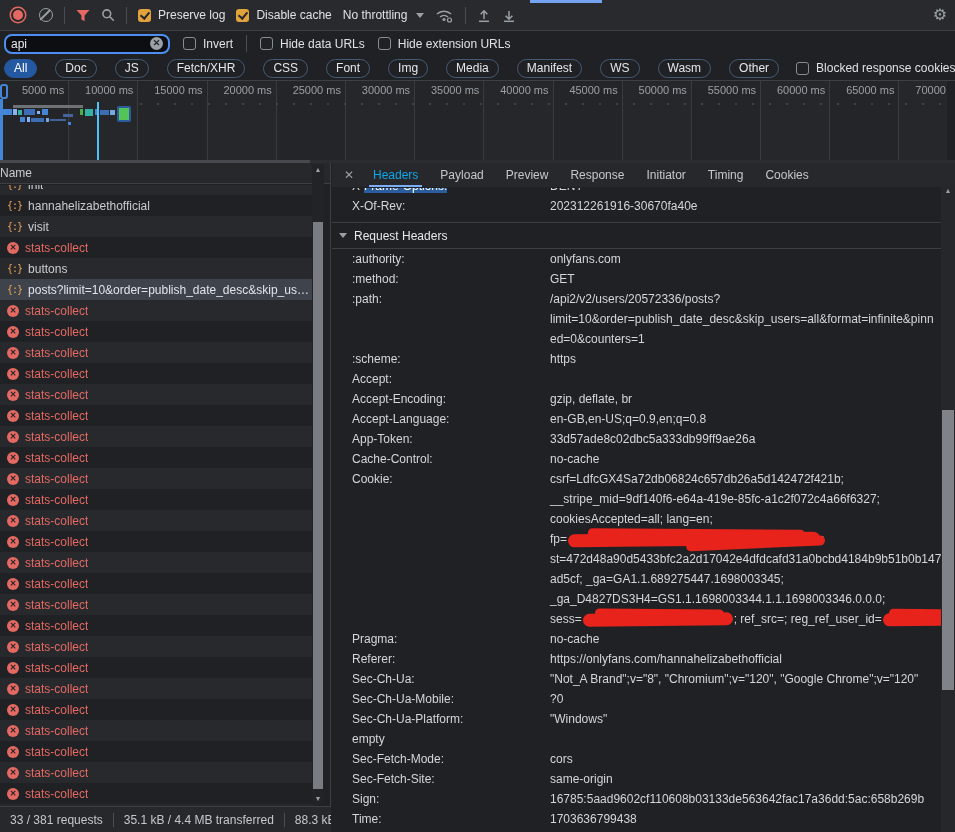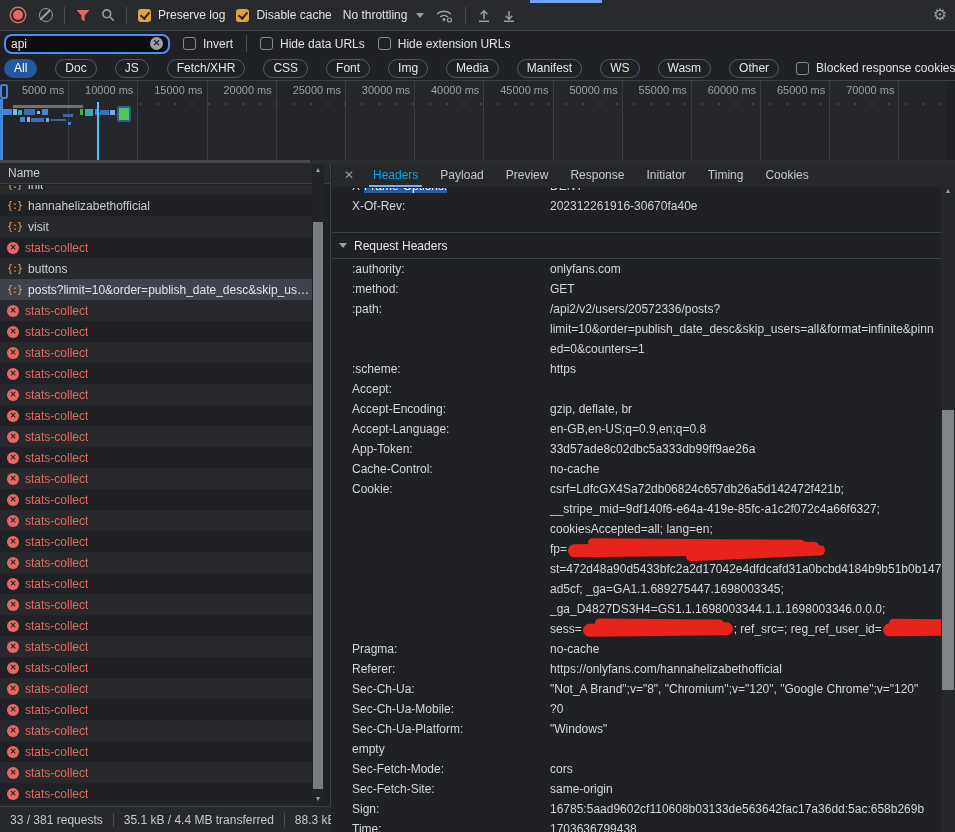--- a/index.html
+++ b/index.html
@@ -65,21 +65,21 @@
   .ov-handle-line{position:absolute;left:0;top:18px;width:3px;height:61px;background:#4585d6}
   .ov-handle-tab{position:absolute;left:0;top:3px;width:8px;height:15px;background:#202124;
     border:2px solid #4585d6;border-radius:3px}
   .ov-strip{position:absolute;top:160px;left:0;right:0;height:3px;background:#2b2d30;z-index:2}
   .ov-strip-thumb{position:absolute;left:0;top:0;width:310px;height:3px;background:#47494e}
 
   
   .main{position:absolute;top:163px;left:0;right:0;bottom:0}
   .left-pane{position:absolute;left:0;top:0;bottom:0;width:331px;border-right:1px solid #3c4043;background:#202124}
   .name-header{height:21px;line-height:21px;background:#26282b;border-bottom:1px solid #3c4043;
-    padding-left:8px;color:#c9ccd1}
+    padding-left:0;color:#c9ccd1}
   .rows-clip{position:absolute;top:22px;left:0;width:314px;bottom:26px;overflow:hidden}
   .rows-list{margin-top:-11px}
   .req{height:21px;display:flex;align-items:center;gap:6px;padding-left:7px;white-space:nowrap;color:#c9ccd1}
   .req.light{background:#28292d}
   .req.selected{background:#3e434c;color:#e2e4e8}
   .req.error{color:#e46962}
   .req .txt{overflow:hidden;text-overflow:ellipsis}
   .fico{color:#e8a157;font-size:10px;font-family:"DejaVu Sans Mono",monospace;letter-spacing:-1px;flex:none}
   .eico{width:12px;height:12px;border-radius:50%;background:#e46962;color:#24262a;font-size:8px;
     font-weight:bold;display:flex;align-items:center;justify-content:center;flex:none}
@@ -109,21 +109,21 @@
   .dtab.active{color:#0ea5e9}
   .dtab.active::after{content:"";position:absolute;left:7px;right:7px;bottom:0;height:2.5px;background:#7cacf8}
 
   .hdr-clip{position:absolute;top:25px;left:0;right:14px;bottom:0;overflow:hidden}
   .hdr-list{margin-top:-12px}
   .hrow{display:flex;padding-left:20px;line-height:20px;min-height:20px}
   .hkey{width:198px;flex:none;color:#d3d6da}
   .hval{color:#d3d6da;width:calc(100% - 198px)}
   .hline{min-height:20px;line-height:20px;white-space:nowrap}
   .hl{background:#2a5c9e;color:#fff}
-  .hsec{height:27px;margin-top:16px;border-top:1px solid #3c4043;border-bottom:1px solid #3c4043;
+  .hsec{height:27px;margin-top:6px;border-top:1px solid #3c4043;border-bottom:1px solid #3c4043;
     display:flex;align-items:center;gap:7px;padding-left:7px;color:#e6e8eb}
   .tri{width:0;height:0;border-left:4.5px solid transparent;border-right:4.5px solid transparent;
     border-top:5.5px solid #9aa0a6}
   .redact{display:inline-block;height:13px;background:#e8231c;border-radius:7px;vertical-align:middle;
     position:relative;transform:rotate(-0.6deg);margin:0 1px}
   .redact::after{content:"";position:absolute;left:8%;top:-4px;width:86%;height:9px;background:#e8231c;
     border-radius:6px;transform:rotate(1deg)}
   .redact.large::before{content:"";position:absolute;right:-5px;bottom:-3px;width:55%;height:10px;
     background:#e8231c;border-radius:6px;transform:rotate(-2deg)}
 </style>
@@ -242,20 +242,21 @@
 </div>
 
 <div class="overview">
   <div class="ov-cols" id="ov-cols">
       <div class="ov-col"><span class="ov-lab">5000 ms</span></div>
       <div class="ov-col ov-col-alt"><span class="ov-lab">10000 ms</span></div>
       <div class="ov-col"><span class="ov-lab">15000 ms</span></div>
       <div class="ov-col ov-col-alt"><span class="ov-lab">20000 ms</span></div>
       <div class="ov-col"><span class="ov-lab">25000 ms</span></div>
       <div class="ov-col ov-col-alt"><span class="ov-lab">30000 ms</span></div>
+      <div class="ov-col"><span class="ov-lab">35000 ms</span></div>
       <div class="ov-col ov-col-alt"><span class="ov-lab">40000 ms</span></div>
       <div class="ov-col"><span class="ov-lab">45000 ms</span></div>
       <div class="ov-col ov-col-alt"><span class="ov-lab">50000 ms</span></div>
       <div class="ov-col"><span class="ov-lab">55000 ms</span></div>
       <div class="ov-col ov-col-alt"><span class="ov-lab">60000 ms</span></div>
       <div class="ov-col"><span class="ov-lab">65000 ms</span></div>
       <div class="ov-col ov-col-alt"><span class="ov-lab">70000 ms</span></div>
     </div>
   <div class="ov-dots"></div>
   <div class="ov-marks" id="ov-marks">

